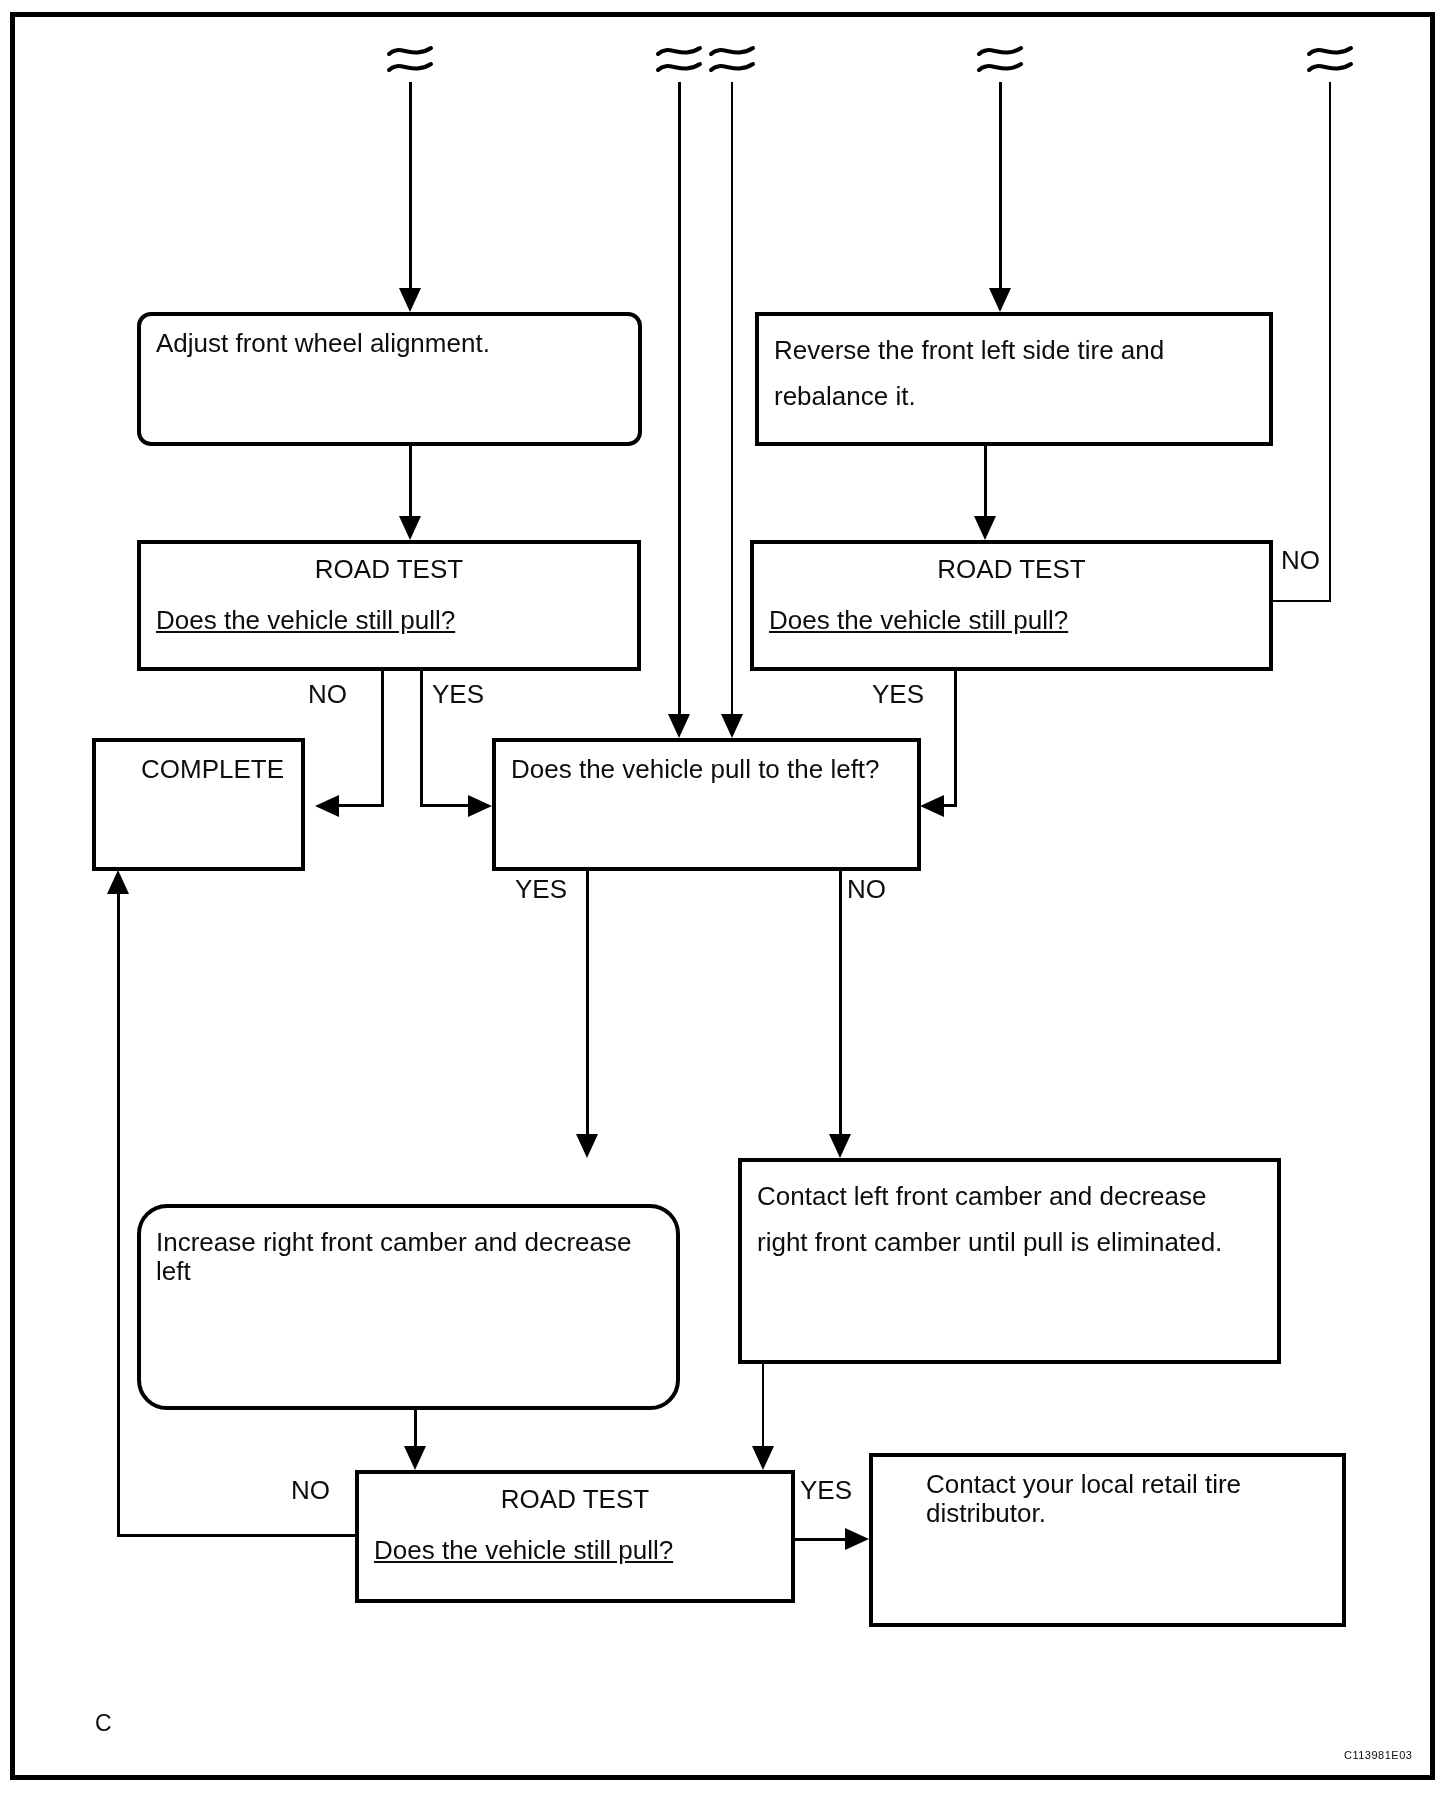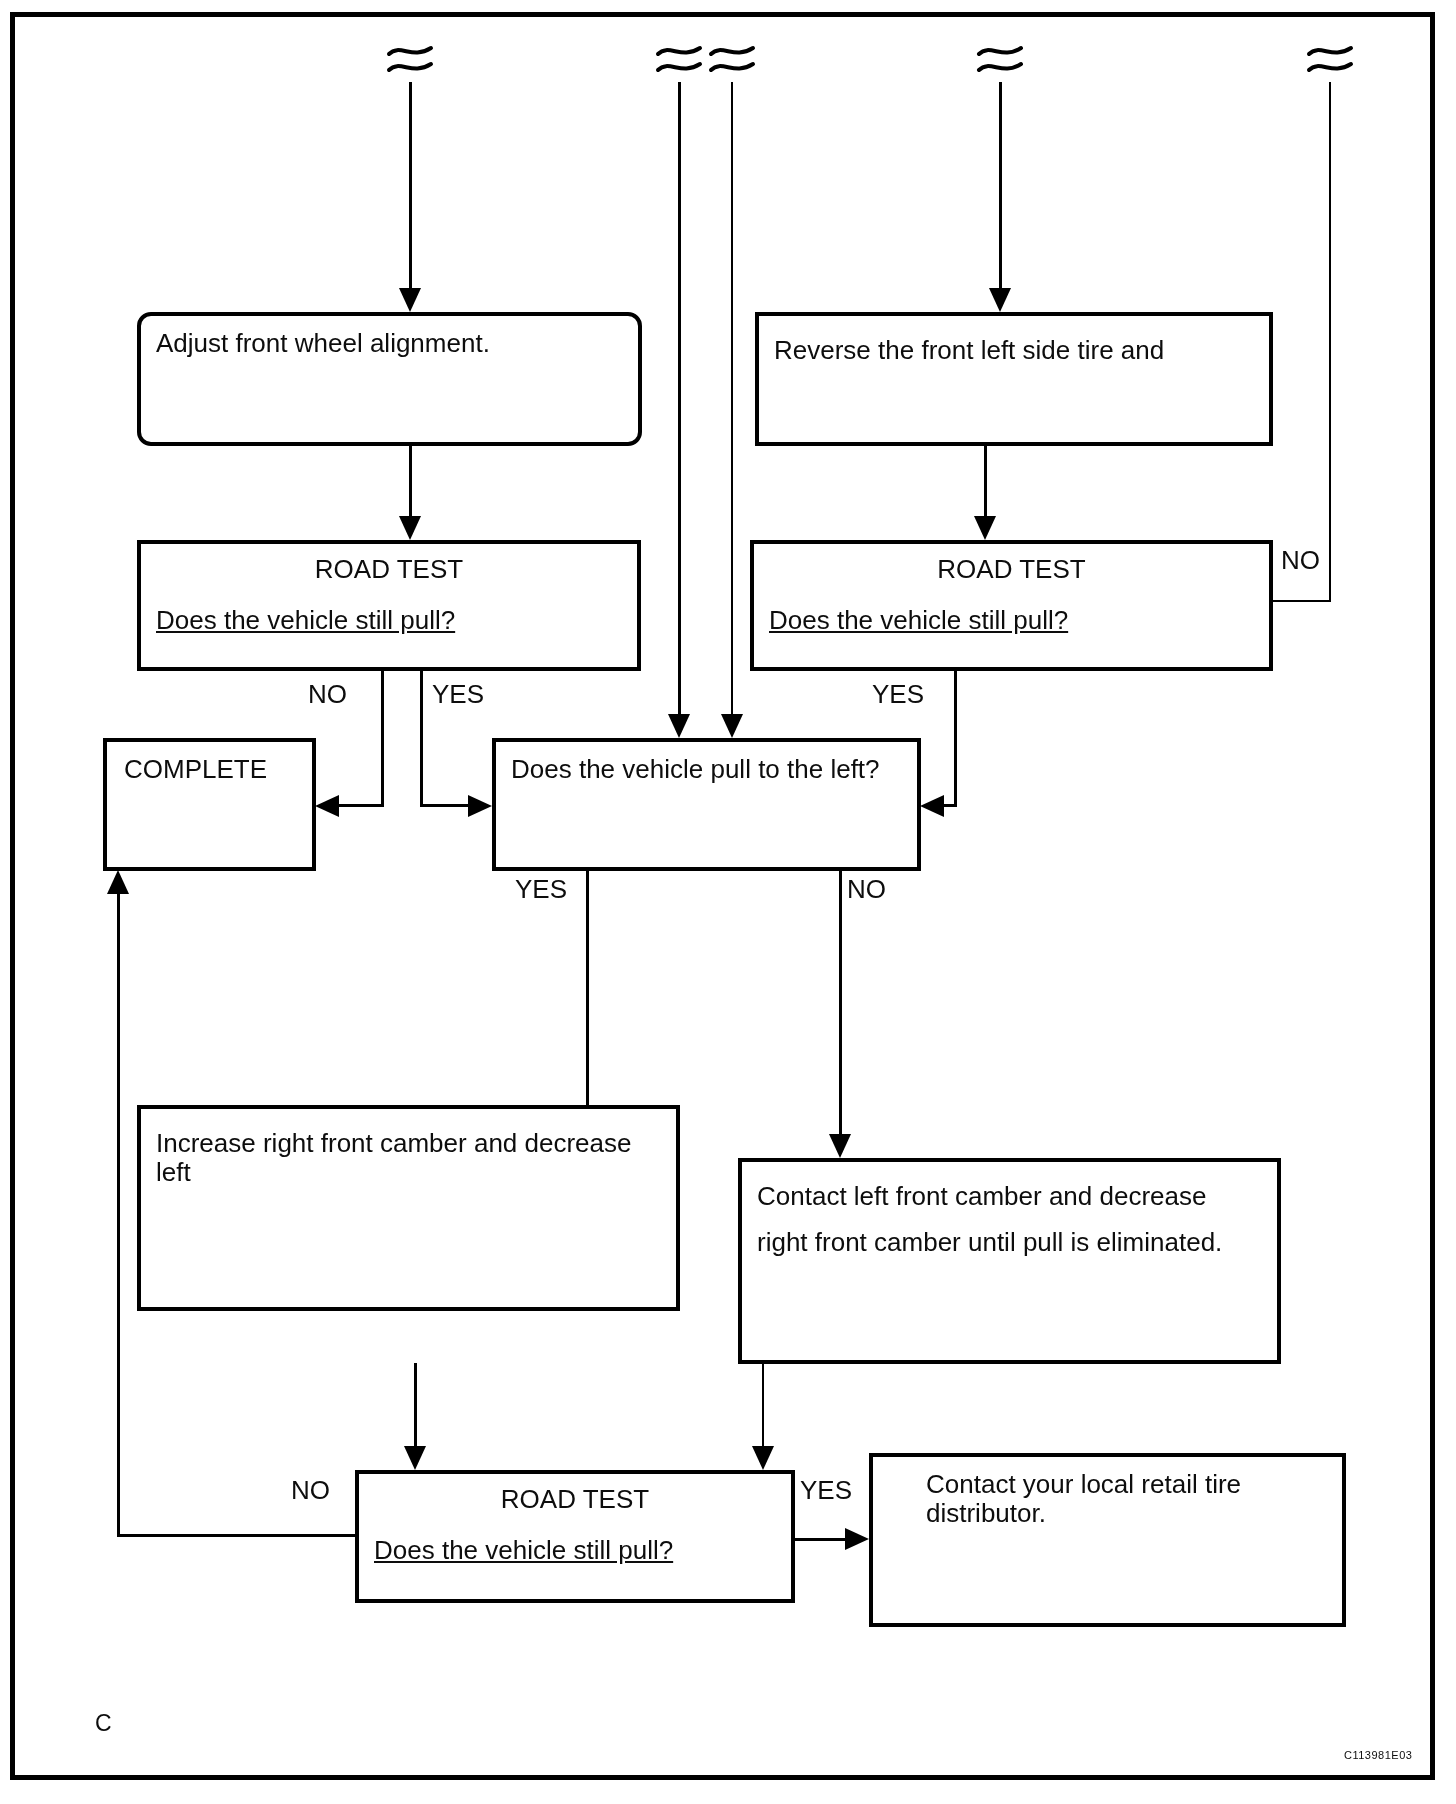--- a/index.html
+++ b/index.html
@@ -113,41 +113,42 @@
 
   <div class="hline" style="left:794px;top:1538px;width:51px;"></div>
   <div class="arr right" style="left:845px;top:1528px;"></div>
 
   <div class="box" style="left:137px;top:312px;width:505px;height:134px;border-radius:14px;">
     <div class="pad">Adjust front wheel alignment.</div>
   </div>
 
   <div class="box" style="left:755px;top:312px;width:518px;height:134px;">
     <div class="tline">Reverse the front left side tire and</div>
+    <div class="tline">rebalance it.</div>
   </div>
 
   <div class="box" style="left:137px;top:540px;width:504px;height:131px;">
     <div class="rt-title">ROAD TEST</div>
     <div class="rt-q">Does the vehicle still pull?</div>
   </div>
 
   <div class="box" style="left:750px;top:540px;width:523px;height:131px;">
     <div class="rt-title">ROAD TEST</div>
     <div class="rt-q">Does the vehicle still pull?</div>
   </div>
 
-  <div class="box" style="left:103px;top:738px;width:213px;height:133px;">
+  <div class="box" style="left:92px;top:738px;width:213px;height:133px;padding-left:28px;">
     <div class="pad" style="padding-left:17px;">COMPLETE</div>
   </div>
 
   <div class="box" style="left:492px;top:738px;width:429px;height:133px;">
     <div class="pad">Does the vehicle pull to the left?</div>
   </div>
 
-  <div class="box" style="left:137px;top:1105px;width:543px;height:206px;">
+  <div class="box" style="left:137px;top:1204px;width:543px;height:206px;border-radius:30px;">
     <div class="tline">Increase right front camber and decrease left</div>
   </div>
 
   <div class="box" style="left:738px;top:1158px;width:543px;height:206px;">
     <div class="tline">Contact left front camber and decrease</div>
     <div class="tline">right front camber until pull is eliminated.</div>
   </div>
 
   <div class="box" style="left:355px;top:1470px;width:440px;height:133px;">
     <div class="rt-title">ROAD TEST</div>

